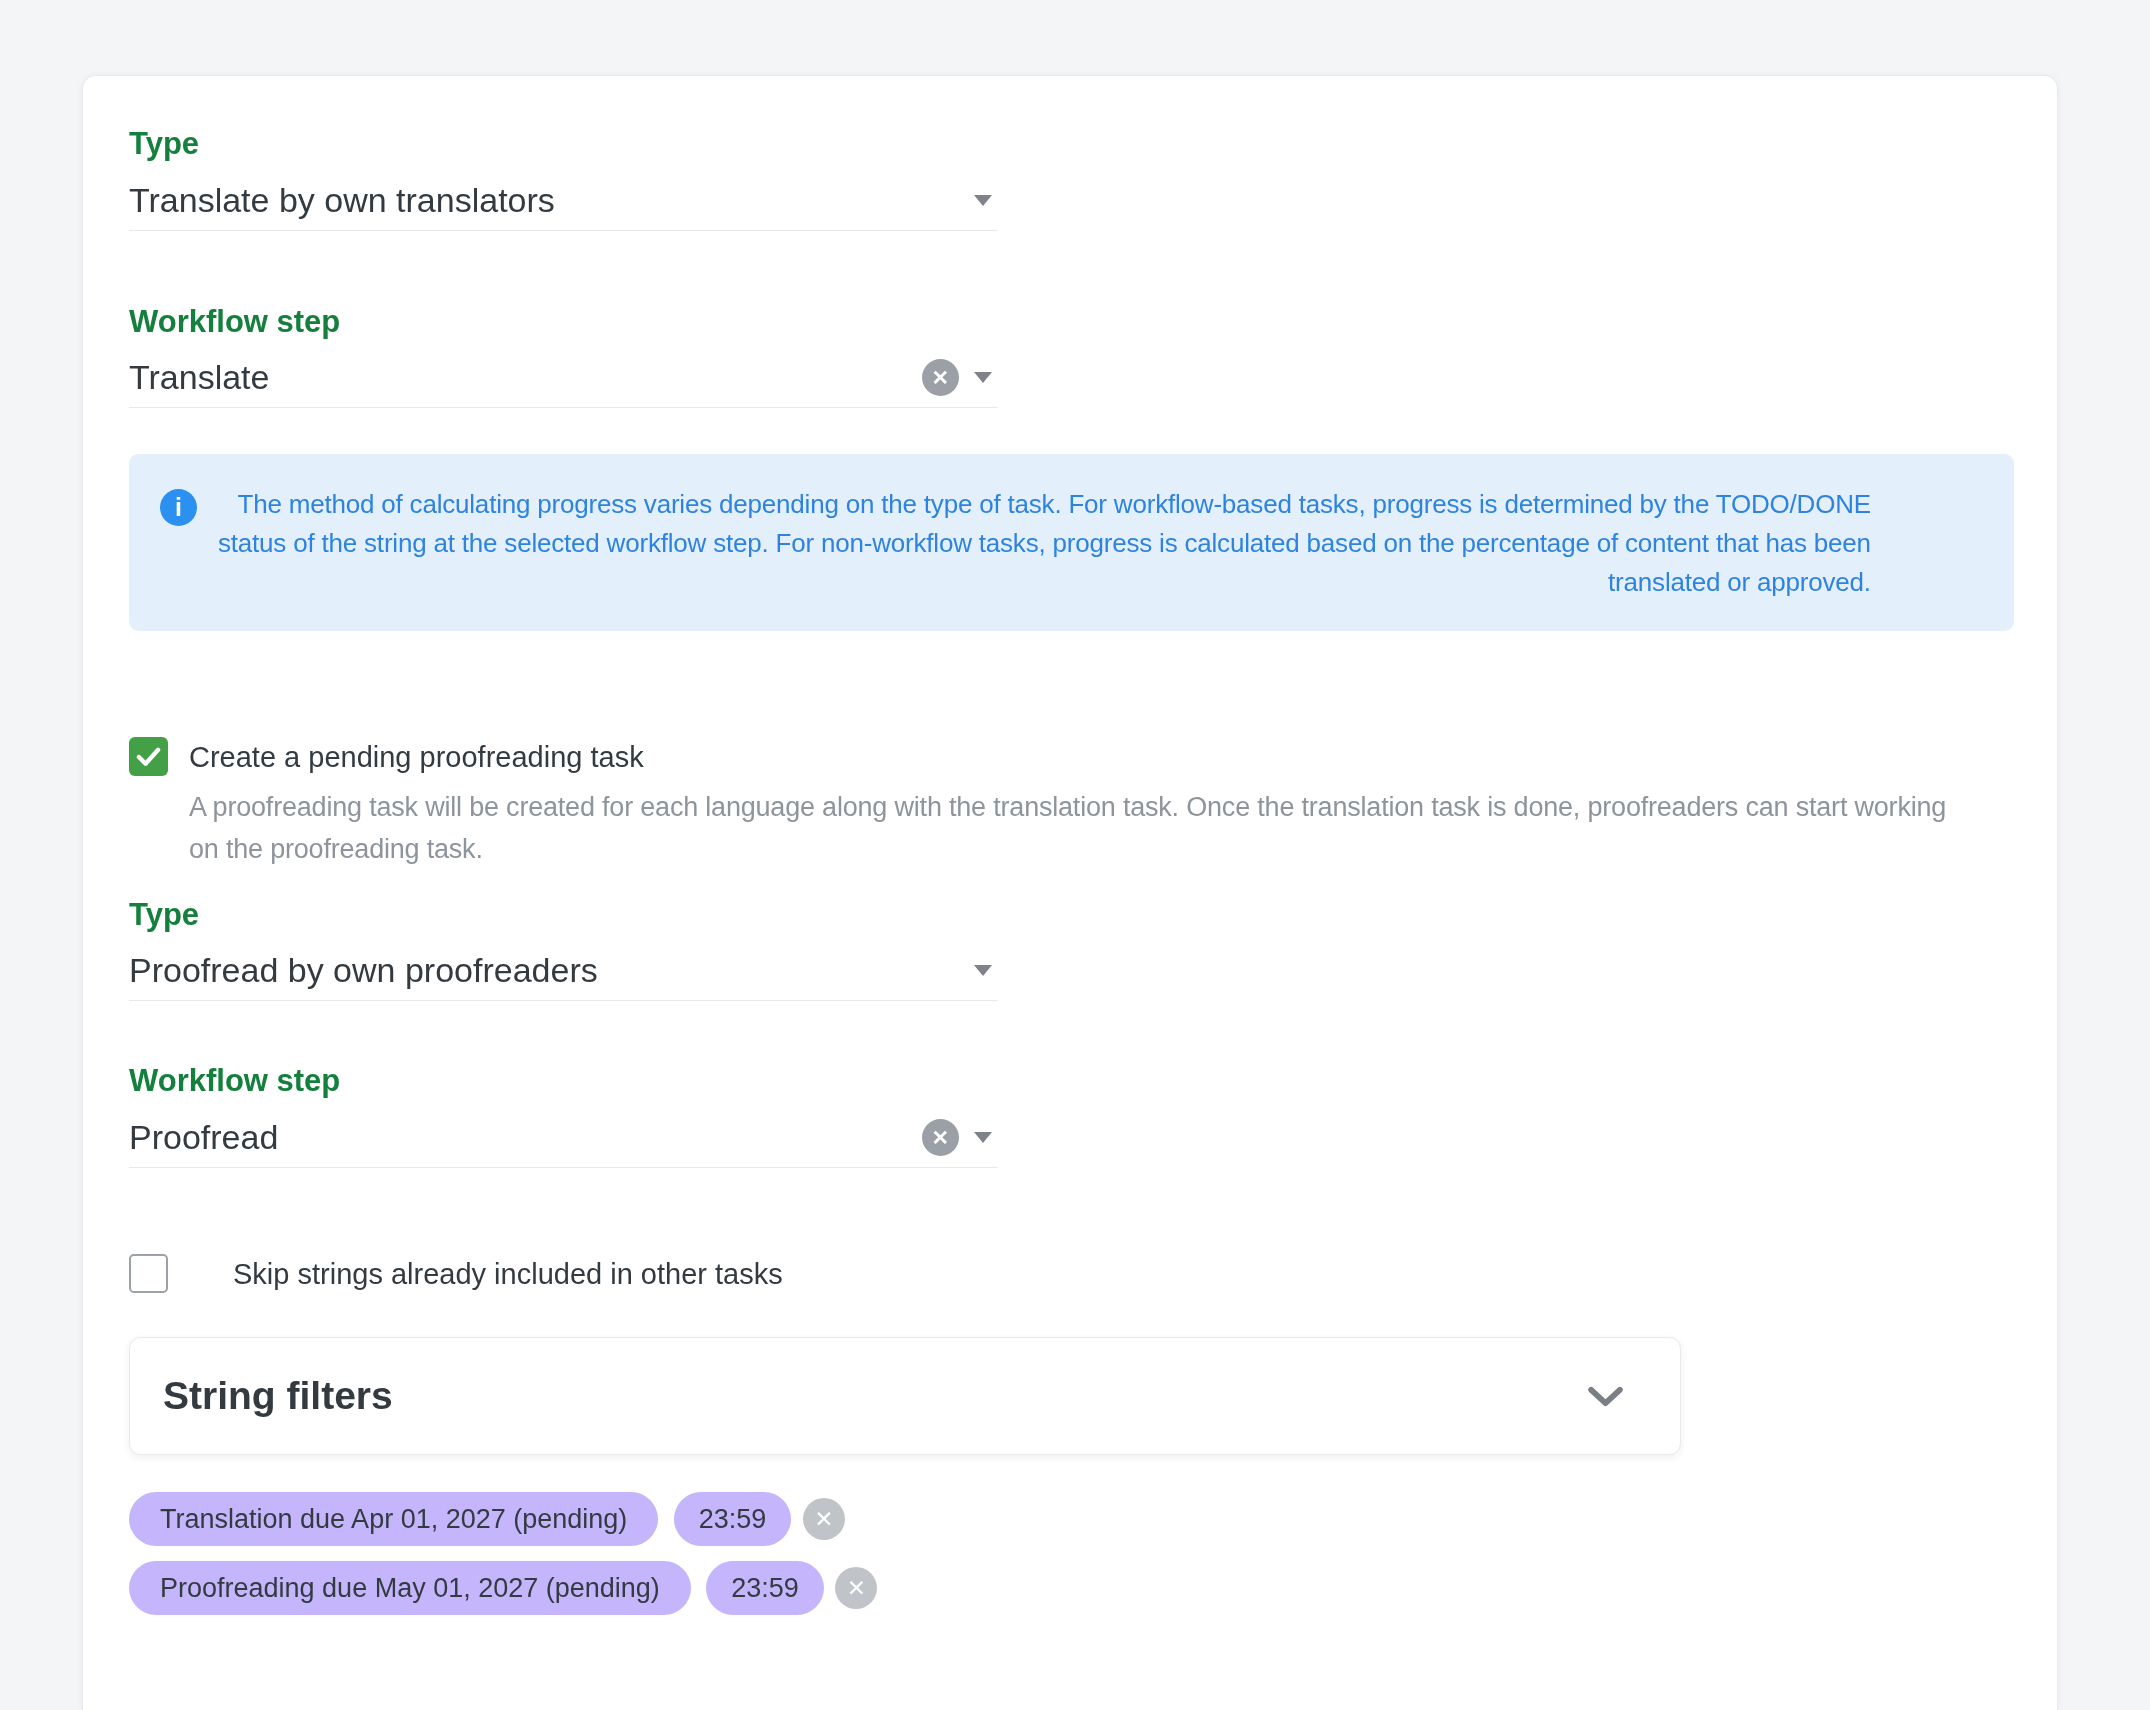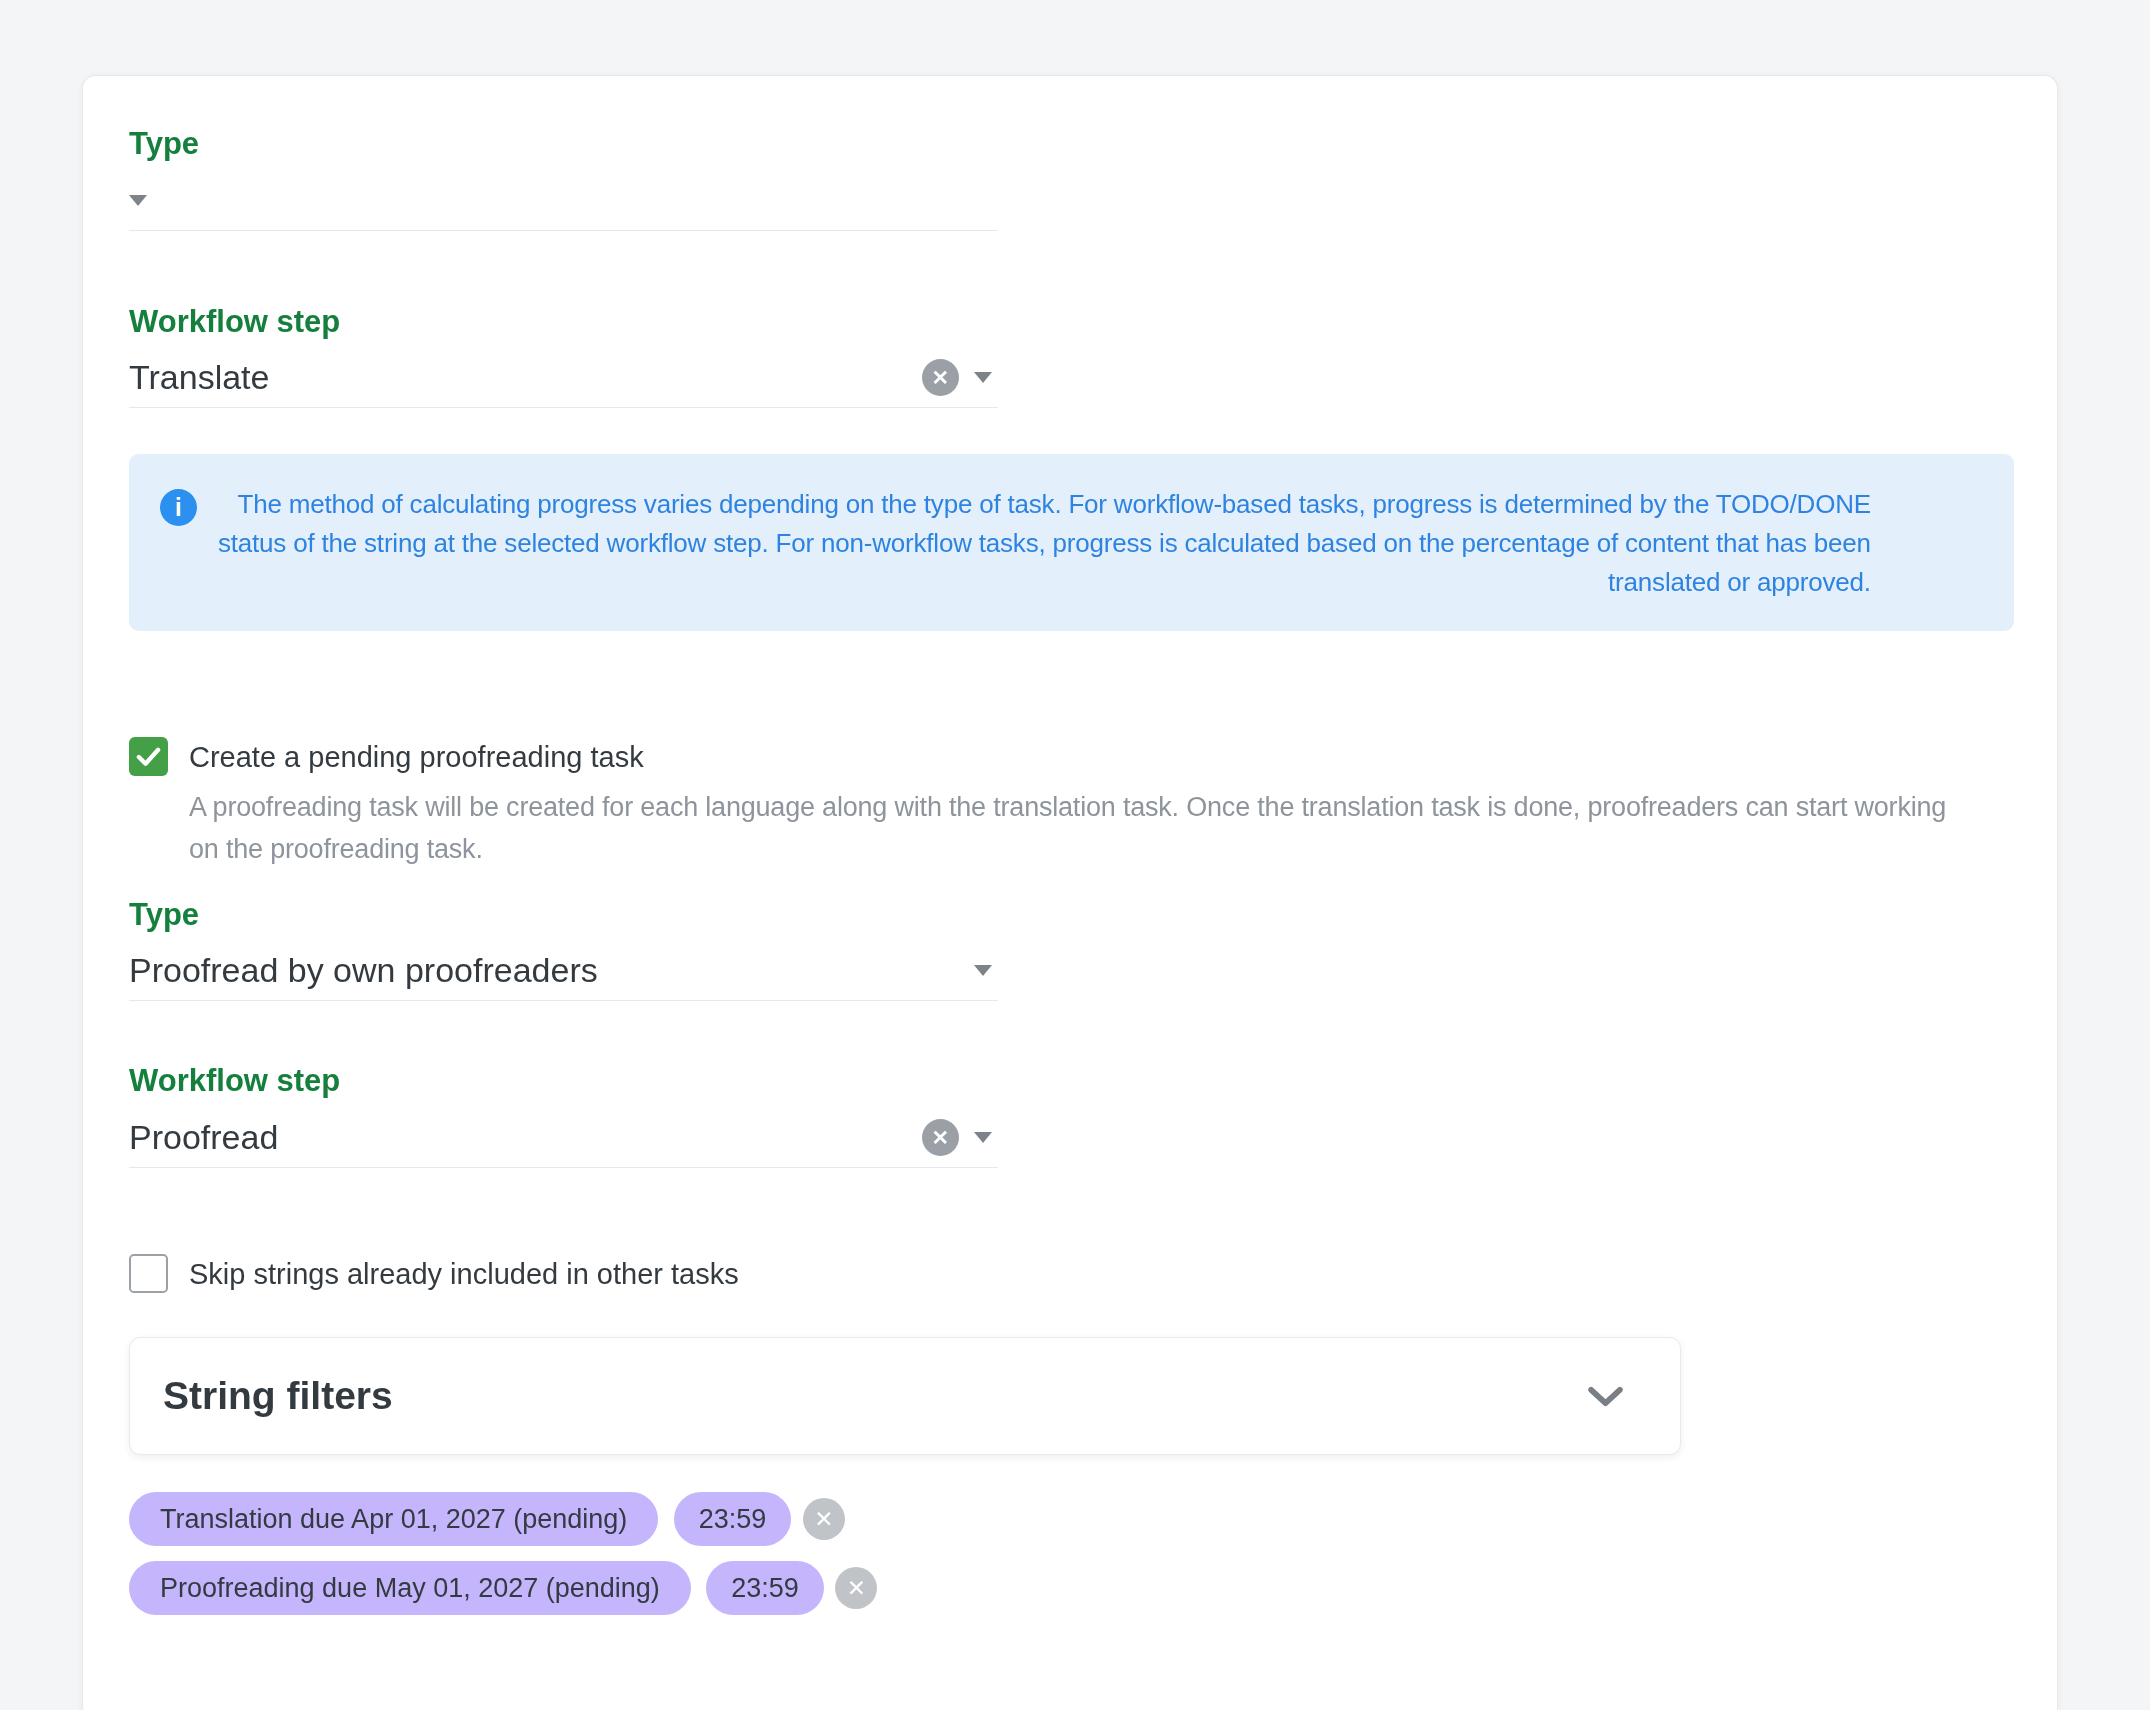--- a/index.html
+++ b/index.html
@@ -50,21 +50,21 @@
     border-right:9.7px solid transparent;
     border-top:11.6px solid #7d8389;
   }
 
   .mb-f1 { margin-bottom:75px; }
   .mb-f2 { margin-bottom:46px; }
   .mb-info { margin-bottom:106px; }
   .mb-cb1 { margin-bottom:29px; }
   .mb-f3 { margin-bottom:64px; }
   .mb-f4 { margin-bottom:86px; }
-  .mb-cb2 { margin-bottom:42px; }
+  .mb-cb2 { margin-bottom:42px;gap:44px; }
   .mb-panel { margin-bottom:37px; }
 
   
   .info-banner {
     width:1885px; min-height:168px;
     background:#e3f0fc; border-radius:9.7px;
     display:flex; align-items:flex-start;
     padding:31px 39px 29px 31px;
   }
   .info-icon {
@@ -125,20 +125,21 @@
   }
 </style>
 </head>
 <body>
 
 <div class="card">
 
   <div class="field mb-f1">
     <div class="field-label">Type</div>
     <div class="select-row">
+      <span class="select-value">Translate by own translators</span>
       <span class="caret"></span>
     </div>
   </div>
 
   <div class="field mb-f2">
     <div class="field-label">Workflow step</div>
     <div class="select-row">
       <span class="select-value">Translate</span>
       <button class="clear-btn">
           <span>✕</span>

